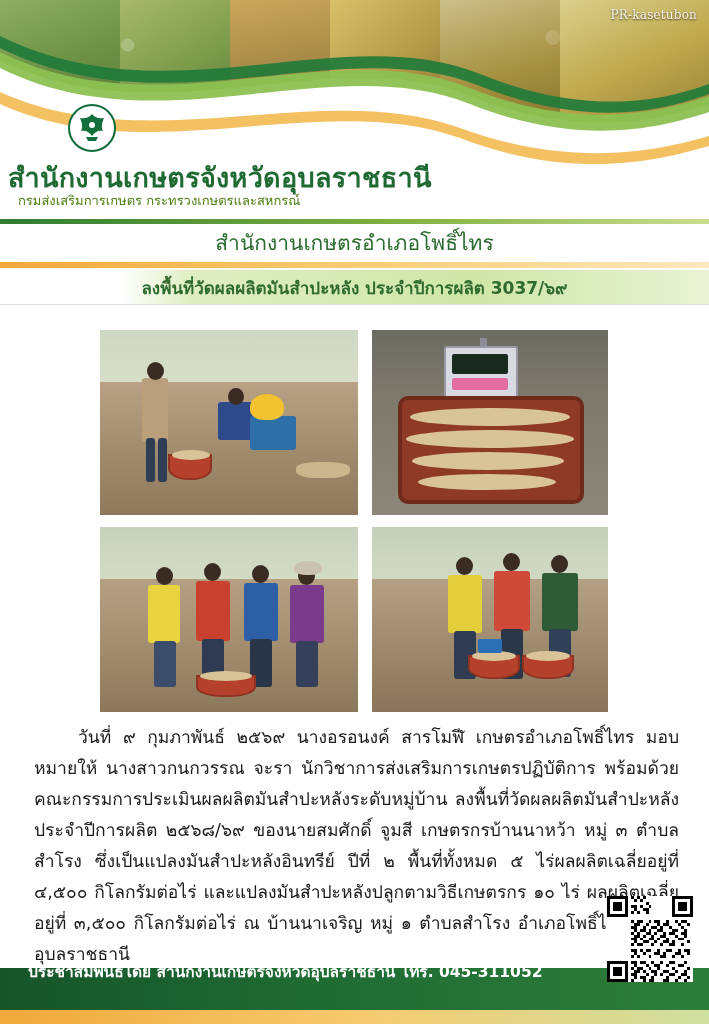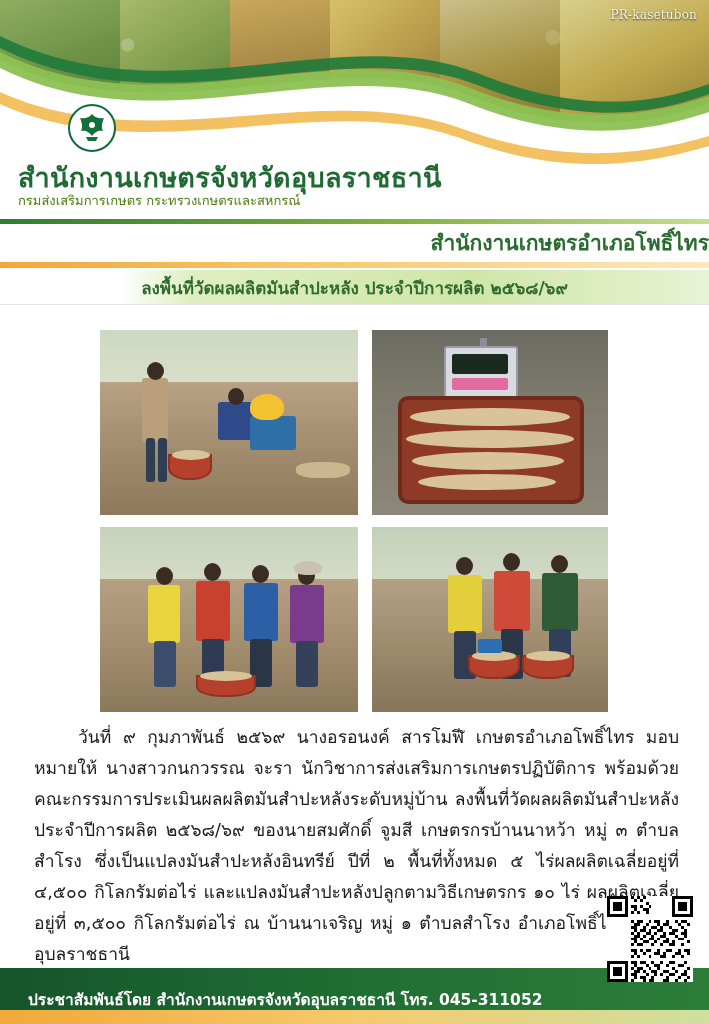--- a/index.html
+++ b/index.html
@@ -56,41 +56,41 @@
     z-index: 4;
   }
   .emblem {
     position: absolute; left: 68px; top: 8px; width: 48px; height: 48px;
     border: 2px solid #0f6b3a; border-radius: 50%;
     background: #ffffff;
     display: flex; align-items: center; justify-content: center;
   }
   .emblem svg { display: block; }
   .org-main {
-    position: absolute; left: 18px; top: 60px;
+    position: absolute; left: 8px; top: 60px;
     font-family: "DejaVu Sans", sans-serif;
     font-size: 27px; color: #1f6a33; font-weight: 700;
     letter-spacing: .3px;
     white-space: nowrap;
   }
   .org-sub {
     position: absolute; left: 18px; top: 94px;
     font-size: 13px; color: #4d7c0f; white-space: nowrap;
   }
 
   
   .bar-green {
     position: absolute; left: 0; top: 219px; width: 709px; height: 5px;
     background: linear-gradient(90deg,#2f7d32 0%, #7fb040 55%, #c9dd8e 100%);
     z-index: 4;
   }
   .title-office {
     position: absolute; left: 0; top: 226px; width: 709px;
-    text-align: right;
-    font-size: 21px; font-weight: 700; color: #2a6b2f;
+    text-align: center;
+    font-size: 21px; font-weight: 400; color: #2a6b2f;
     z-index: 4;
   }
   .bar-orange {
     position: absolute; left: 0; top: 262px; width: 709px; height: 6px;
     background: linear-gradient(90deg,#f3a73b 0%, #f7c96b 45%, #fde8bd 100%);
     z-index: 4;
   }
   .subtitle-band {
     position: absolute; left: 0; top: 270px; width: 709px; height: 34px;
     z-index: 4;
@@ -169,21 +169,21 @@
   }
   .footer .band {
     position: absolute; left: 0; bottom: 14px; width: 709px; height: 42px;
     background: linear-gradient(90deg,#16542a 0%, #1f6c33 45%, #2d7d3a 100%);
   }
   .footer .accent {
     position: absolute; left: 0; bottom: 0; width: 709px; height: 14px;
     background: linear-gradient(90deg,#f0a93a 0%, #f6c96d 50%, #cfe0a0 100%);
   }
   .footer .ftext {
-    position: absolute; left: 28px; bottom: 12px;
+    position: absolute; left: 28px; bottom: 40px;
     color: #ffffff; font-size: 15.5px; font-weight: 700;
     white-space: nowrap;
   }
   .side-rule {
     position: absolute; left: 0; top: 304px; width: 709px; height: 1px;
     background: #e3e3e3; z-index: 1;
   }
 </style>
 </head>
 <body>
@@ -220,21 +220,21 @@
     <div class="org-main">สำนักงานเกษตรจังหวัดอุบลราชธานี</div>
     <div class="org-sub">กรมส่งเสริมการเกษตร กระทรวงเกษตรและสหกรณ์</div>
   </div>
 
   <div class="bar-green"></div>
   <div class="title-office">สำนักงานเกษตรอำเภอโพธิ์ไทร</div>
   <div class="bar-orange"></div>
 
   <div class="subtitle-band">
     <div class="fill"></div>
-    <div class="subtitle-text">ลงพื้นที่วัดผลผลิตมันสำปะหลัง ประจำปีการผลิต ๒๕๖๘/๖๙</div>
+    <div class="subtitle-text">ลงพื้นที่วัดผลผลิตมันสำปะหลัง ประจำปีการผลิต 3037/๖๙</div>
   </div>
 
   <div class="side-rule"></div>
 
   <div class="photos">
 
     <div class="ph ph1">
       <div class="sky"></div>
       <div class="land"></div>
 

